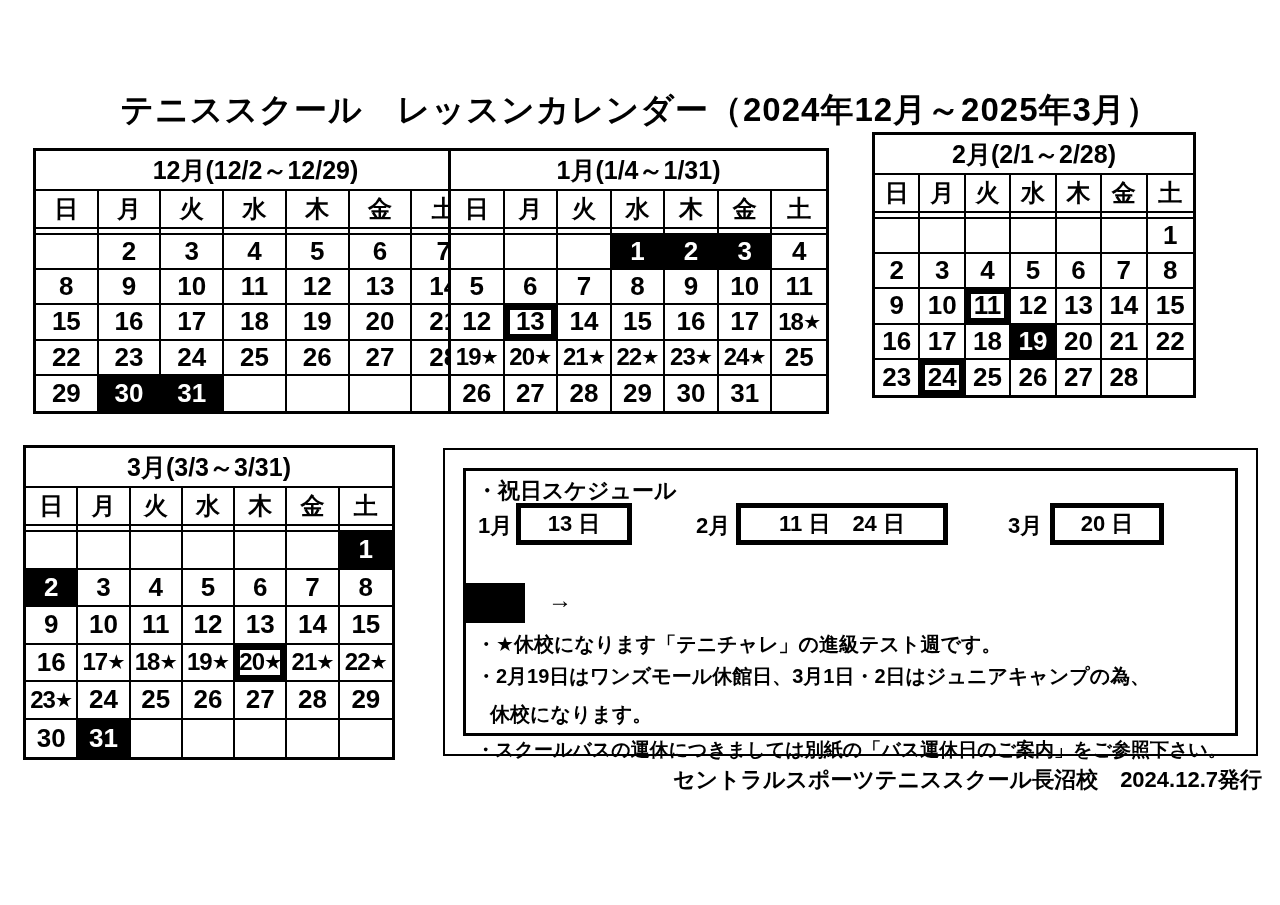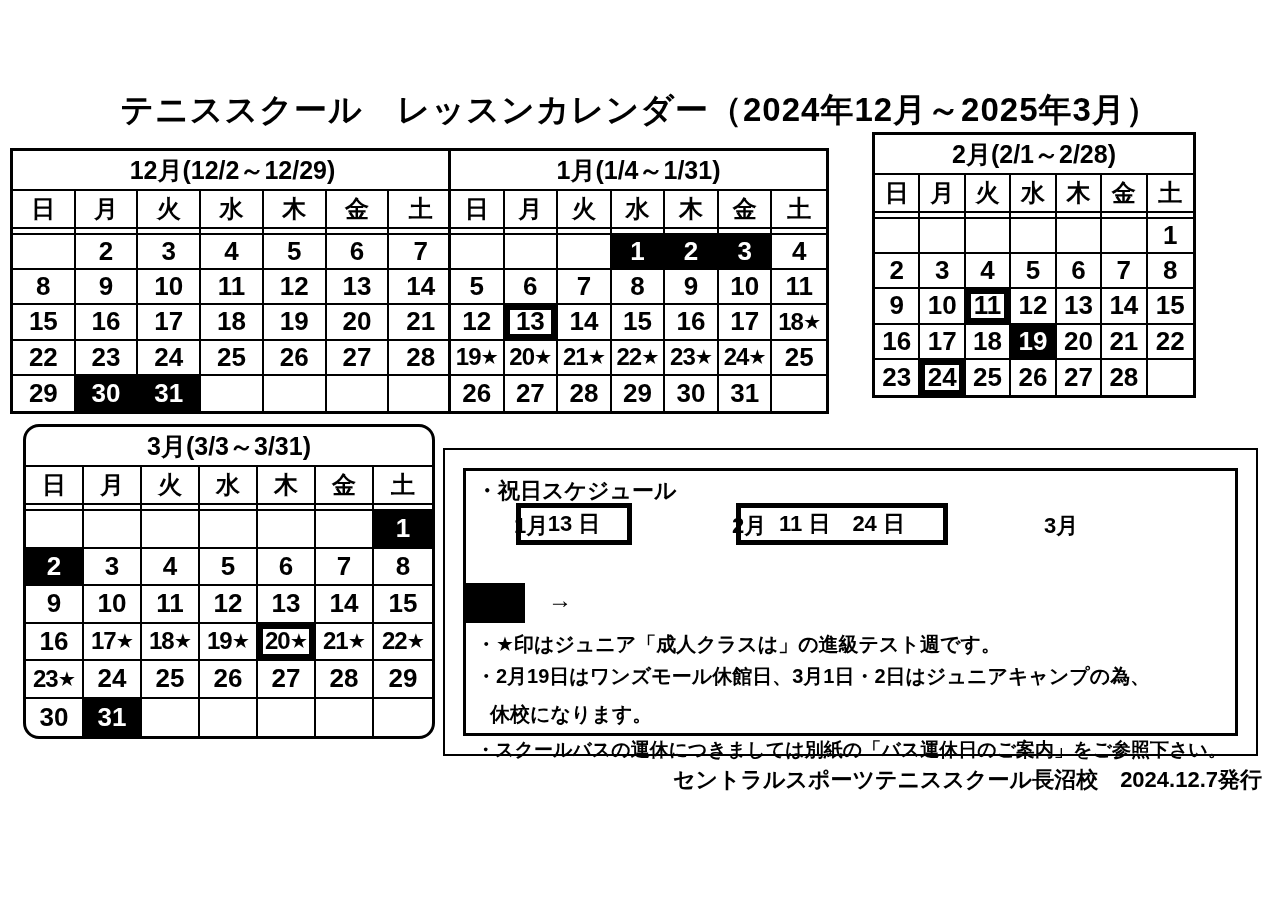--- a/index.html
+++ b/index.html
@@ -10,24 +10,24 @@
   }
   .page-title{
     position:absolute;top:88px;left:0;width:100%;text-align:center;
     font-size:33px;letter-spacing:1px;white-space:nowrap;
   }
   
   .cal{
     position:absolute;border:3px solid #000;background:#fff;
     display:flex;flex-direction:column;box-sizing:border-box;
   }
-  #cal-dec{left:10px;top:148px;width:445px;height:266px;}
+  #cal-dec{left:33px;top:148px;width:445px;height:266px;}
   #cal-jan{left:448px;top:148px;width:381px;height:266px;}
   #cal-feb{left:872px;top:132px;width:324px;height:266px;}
-  #cal-mar{left:23px;top:424px;width:412px;height:315px;border-radius:16px;}
+  #cal-mar{left:23px;top:445px;width:372px;height:315px;}
   .cal-title{
     height:38px;border-bottom:2px solid #000;display:flex;
     align-items:center;justify-content:center;font-size:25px;white-space:nowrap;
   }
   .cal-head,.cal-sep{display:grid;grid-template-columns:repeat(7,1fr);}
   .cal-head{height:36px;border-bottom:2px solid #000;}
   .cal-head>div{
     display:flex;align-items:center;justify-content:center;
     font-size:24px;border-right:2px solid #000;
   }
@@ -51,21 +51,21 @@
   .notes{
     position:absolute;left:443px;top:448px;width:815px;height:308px;
     border:2px solid #000;padding:18px;box-sizing:border-box;background:#fff;
   }
   .notes-inner{
     border:3px solid #000;width:100%;height:100%;box-sizing:border-box;
     position:relative;font-size:20px;
   }
   .notes-inner>*{position:absolute;white-space:nowrap;}
   .n-heading{left:10px;top:5px;font-size:22px;}
-  .n-month{font-size:22px;top:40px;margin-left:36px;}
+  .n-month{font-size:22px;top:40px;}
   .n-box{
     border:5px solid #000;box-sizing:border-box;height:42px;top:32px;
     display:flex;align-items:center;justify-content:center;font-size:22px;
   }
   #nm1{left:12px;}  #nb1{left:50px;width:116px;}
   #nm2{left:230px;} #nb2{left:270px;width:212px;}
   #nm3{left:542px;} #nb3{left:584px;width:114px;}
   .n-hours{left:5px;top:84px;font-size:20px;}
   .n-square{left:-3px;top:112px;width:62px;height:40px;background:#000;}
   .n-arrow{left:82px;top:115px;font-size:24px;}
@@ -579,25 +579,26 @@
 
 <div class="notes">
   <div class="notes-inner">
     <div class="n-heading">・祝日スケジュール</div>
 
     <span class="n-month" id="nm1">1月</span>
     <span class="n-box" id="nb1">13 日</span>
     <span class="n-month" id="nm2">2月</span>
     <span class="n-box" id="nb2">11 日　24 日</span>
     <span class="n-month" id="nm3">3月</span>
+    <span class="n-box" id="nb3">20 日</span>
 
 
     <div class="n-square"></div>
     <div class="n-arrow">→</div>
 
-    <div class="n-star">・★印はジュニア「成人クラスは」の進級テスト週です。</div>
+    <div class="n-star">・★休校になります「テニチャレ」の進級テスト週です。</div>
     <div class="n-closed1">・2月19日はワンズモール休館日、3月1日・2日はジュニアキャンプの為、</div>
     <div class="n-closed2">休校になります。</div>
     <div class="n-bus">・スクールバスの運休につきましては別紙の「バス運休日のご案内」をご参照下さい。</div>
   </div>
 </div>
 
 <div class="footer">セントラルスポーツテニススクール長沼校　2024.12.7発行</div>
 
 </body></html>

